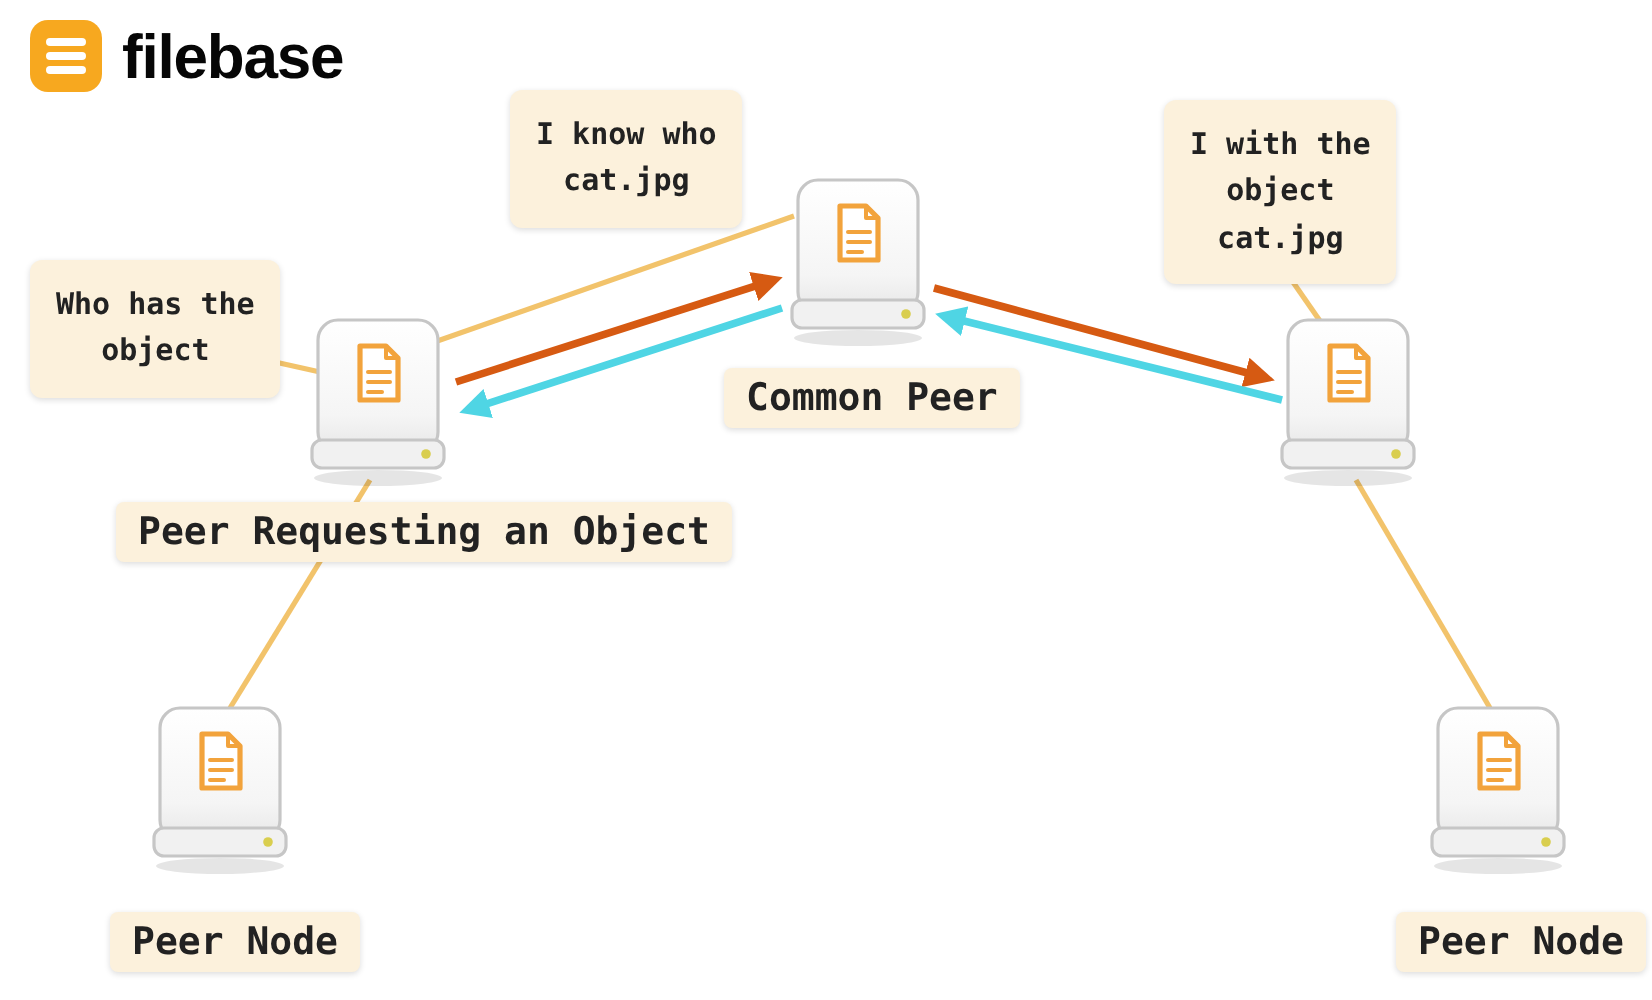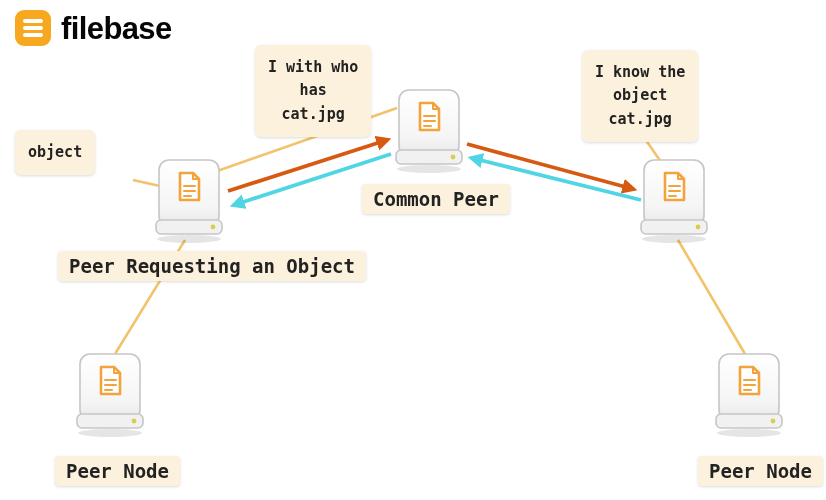--- a/index.html
+++ b/index.html
@@ -110,26 +110,26 @@
         <use href="#drive-icon"></use>
       </svg>
   </div>
 
   <div class="tag" style="left:58px;top:251px">Peer Requesting an Object</div>
   <div class="tag" style="left:362px;top:184px">Common Peer</div>
   <div class="tag" style="left:55px;top:456px">Peer Node</div>
   <div class="tag" style="left:698px;top:456px">Peer Node</div>
 
   <div class="bubble" style="left:15px;top:130px">
+    <div>Who has the</div>
     <div>object</div>
   </div>
   <div class="bubble" style="left:255px;top:45px">
-    <div>I with who</div>
-    <div>has</div>
+    <div>I know who</div>
     <div>cat.jpg</div>
   </div>
   <div class="bubble" style="left:582px;top:50px">
-    <div>I know the</div>
+    <div>I with the</div>
     <div>object</div>
     <div>cat.jpg</div>
   </div>
 
 </div>
 
 </body></html>

